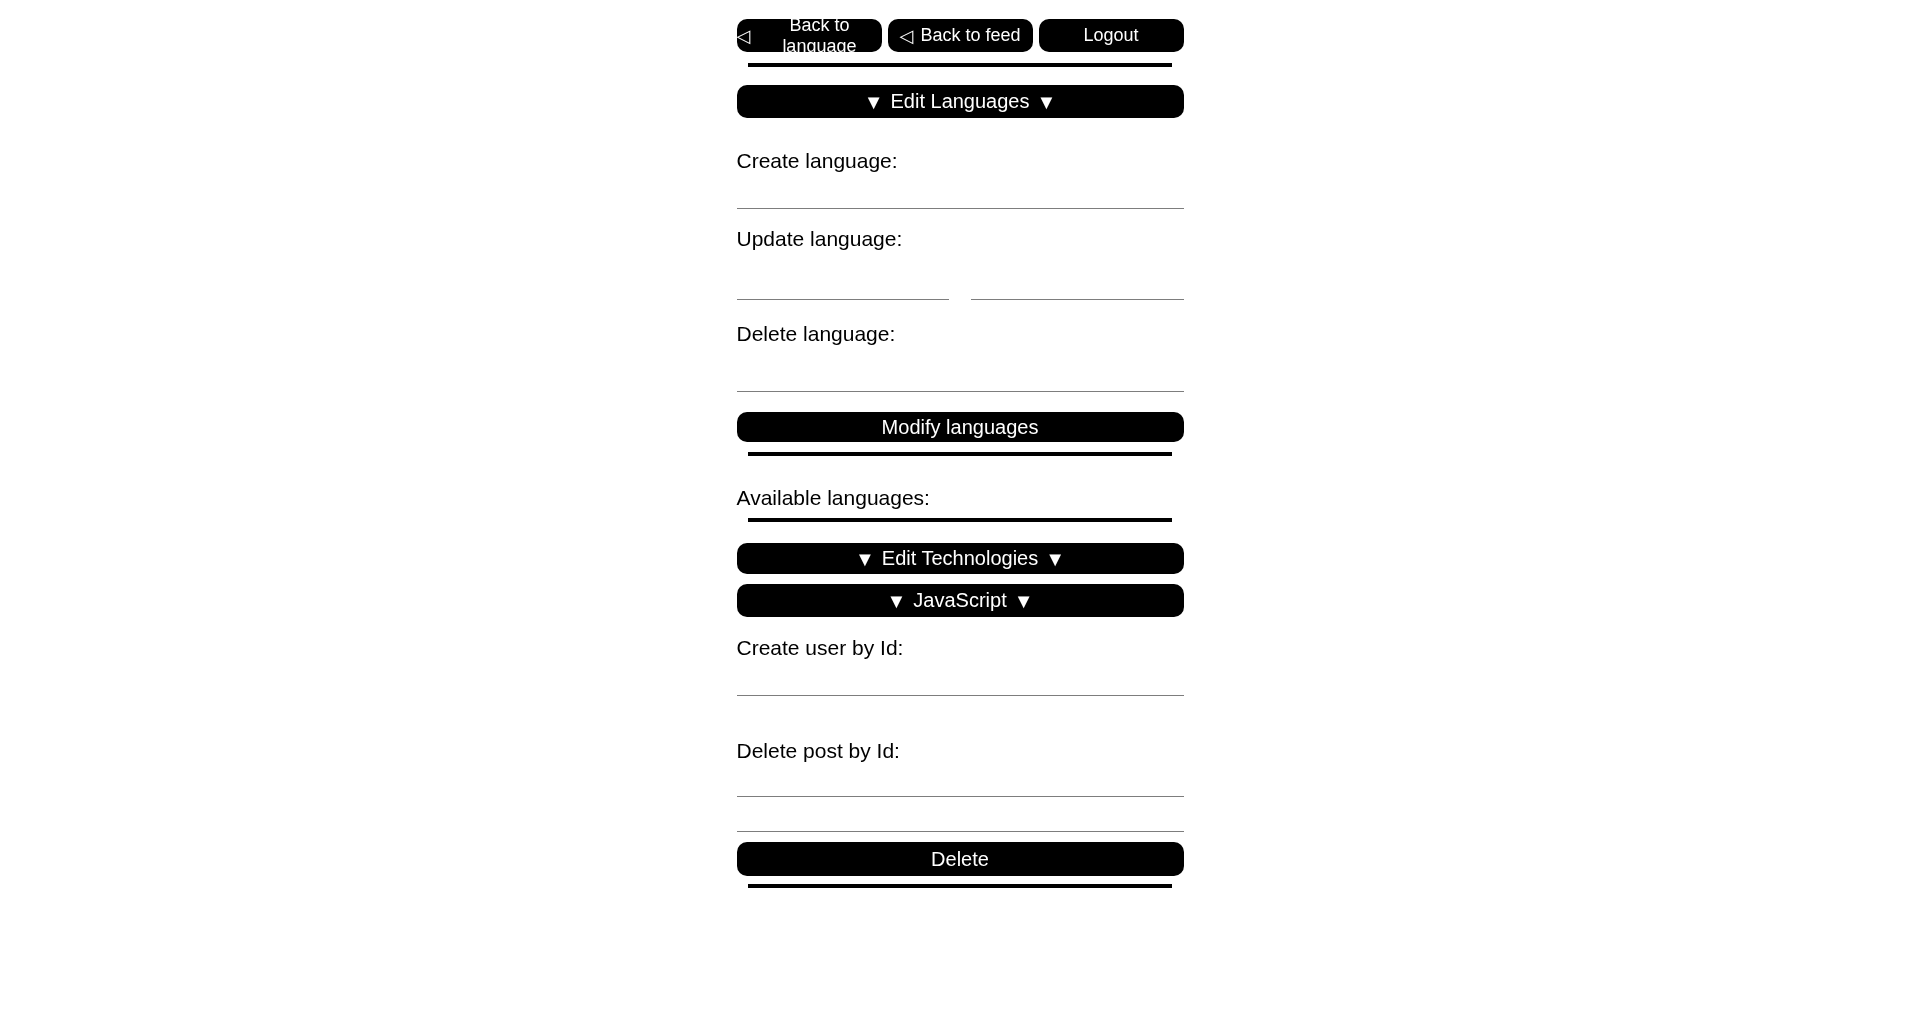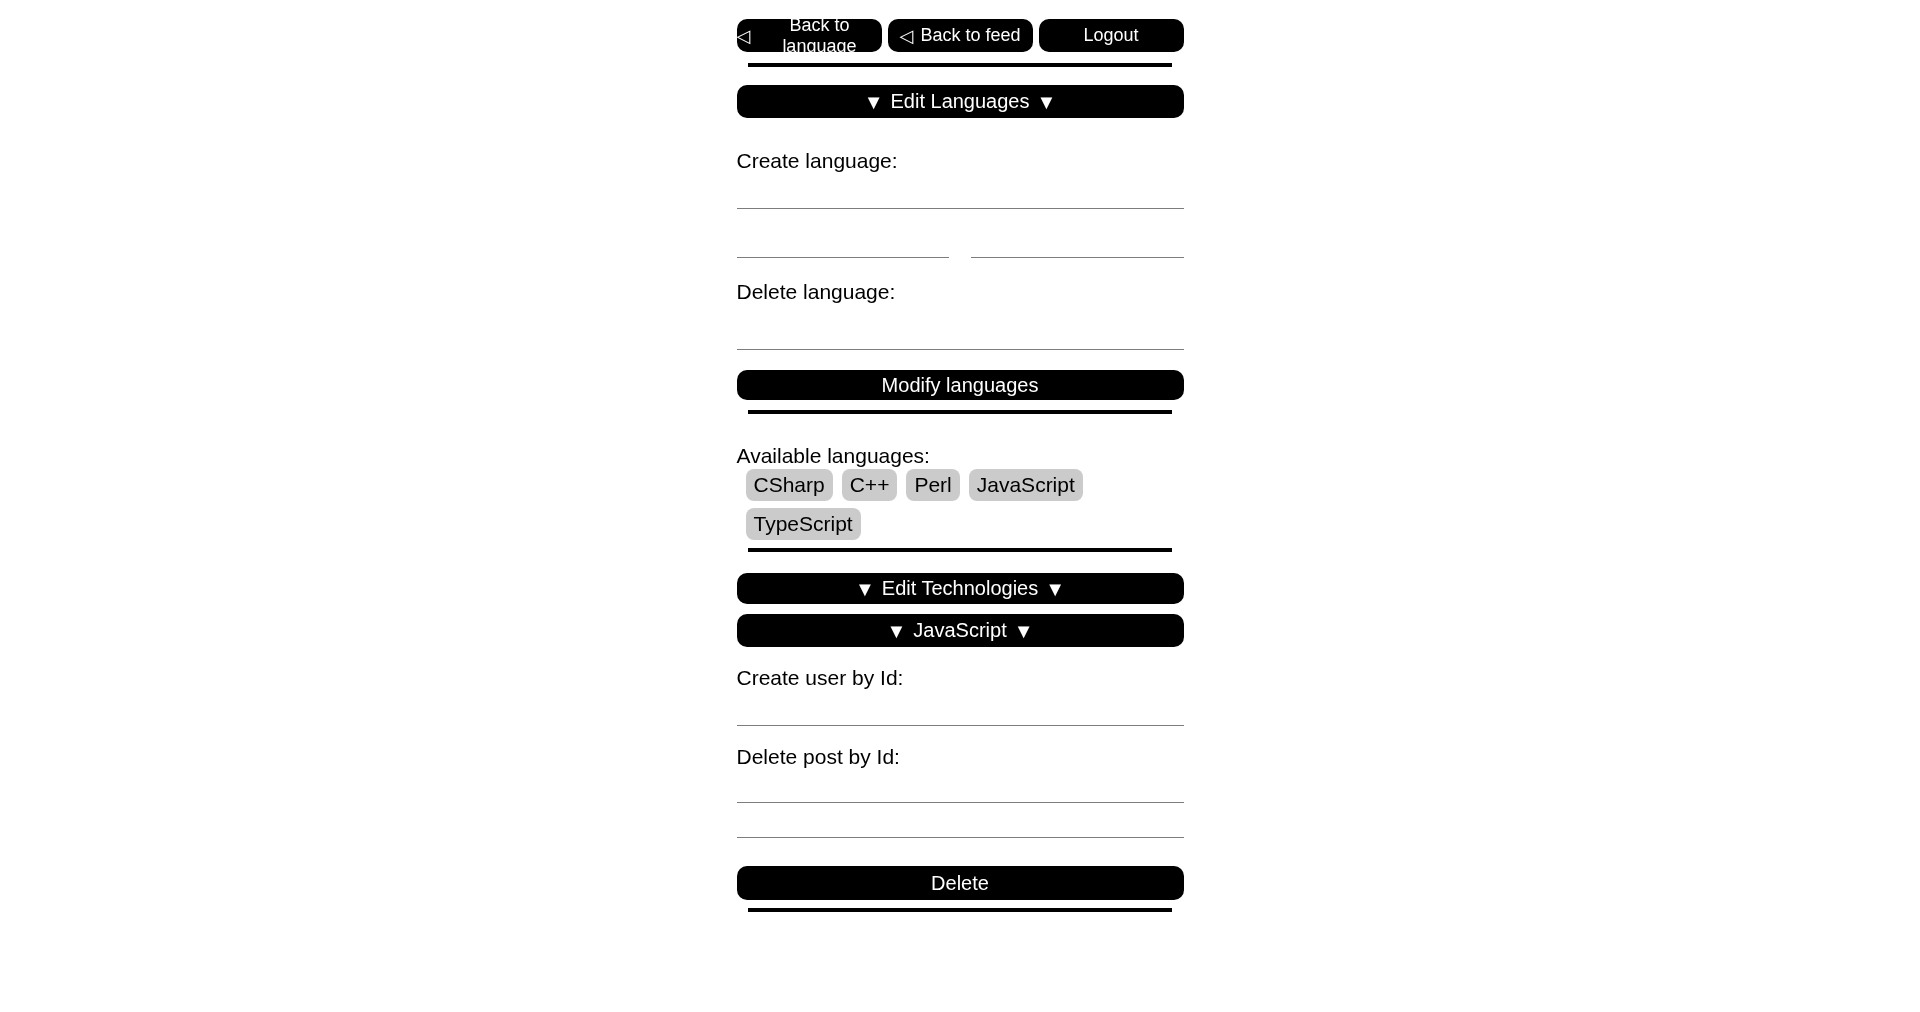--- a/index.html
+++ b/index.html
@@ -33,21 +33,21 @@
     cursor: pointer;
   }
   .btn .icon { line-height: 1; }
   .btn-row { display: flex; gap: 6px; margin-top: 19px; }
   .btn-row .btn { flex: 1 1 0; height: 33px; font-size: 18px; }
   .btn-toggle { font-size: 20px; }
   #btn-edit-languages { margin-top: 18px; height: 33px; }
   #btn-modify-languages { margin-top: 20px; height: 30px; font-size: 20px; }
   #btn-edit-technologies { margin-top: 21px; height: 31px; }
   #btn-deletions { margin-top: 10px; height: 33px; }
-  #btn-delete { margin-top: 28px; height: 34px; font-size: 20px; }
+  #btn-delete { margin-top: 10px; height: 34px; font-size: 20px; }
 
   
   .divider {
     border: none;
     border-top: 4px solid var(--divider);
     width: 424px;
     margin: 0 auto;
   }
   #divider-top { margin-top: 11px; }
   #divider-languages { margin-top: 10px; }
@@ -58,21 +58,21 @@
   .field-label {
     display: block;
     font-size: 21px;
     line-height: 24px;
   }
   #label-create-language { margin-top: 31px; }
   #label-update-language { margin-top: 18px; }
   #label-delete-language { margin-top: 22px; }
   #label-available-languages { margin-top: 30px; }
   #label-delete-user { margin-top: 19px; }
-  #label-delete-post { margin-top: 19px; }
+  #label-delete-post { margin-top: 43px; }
   #label-delete-comment { margin-top: 30px; }
 
   
   .underline-input {
     display: block;
     width: 100%;
     min-width: 0;
     border: none;
     border-bottom: 1px solid var(--underline);
     background: transparent;
@@ -128,42 +128,36 @@
 
   <button class="btn btn-toggle" id="btn-edit-languages">
     <span class="icon">▼</span>
     <span>Edit Languages</span>
     <span class="icon">▼</span>
   </button>
 
   <label class="field-label" id="label-create-language">Create language:</label>
   <input class="underline-input" id="input-create-language" type="text" value="" style="">
 
+  <label class="field-label" id="label-update-language">Update language:</label>
   <div class="update-pair">
     <input class="underline-input" type="text" value="" style="">
     <input class="underline-input" type="text" value="" style="">
   </div>
 
   <label class="field-label" id="label-delete-language">Delete language:</label>
   <input class="underline-input" id="input-delete-language" type="text" value="" style="">
 
   <button class="btn" id="btn-modify-languages">
     <span>Modify languages</span>
   </button>
 
   <hr class="divider" id="divider-languages">
 
   <label class="field-label" id="label-available-languages">Available languages:</label>
-  <div class="pills">
-    <span class="pill">CSharp</span>
-    <span class="pill">C++</span>
-    <span class="pill">Perl</span>
-    <span class="pill">JavaScript</span>
-    <span class="pill">TypeScript</span>
-  </div>
 
   <hr class="divider" id="divider-pills">
 
   <button class="btn btn-toggle" id="btn-edit-technologies">
     <span class="icon">▼</span>
     <span>Edit Technologies</span>
     <span class="icon">▼</span>
   </button>
 
   <button class="btn btn-toggle" id="btn-deletions">

